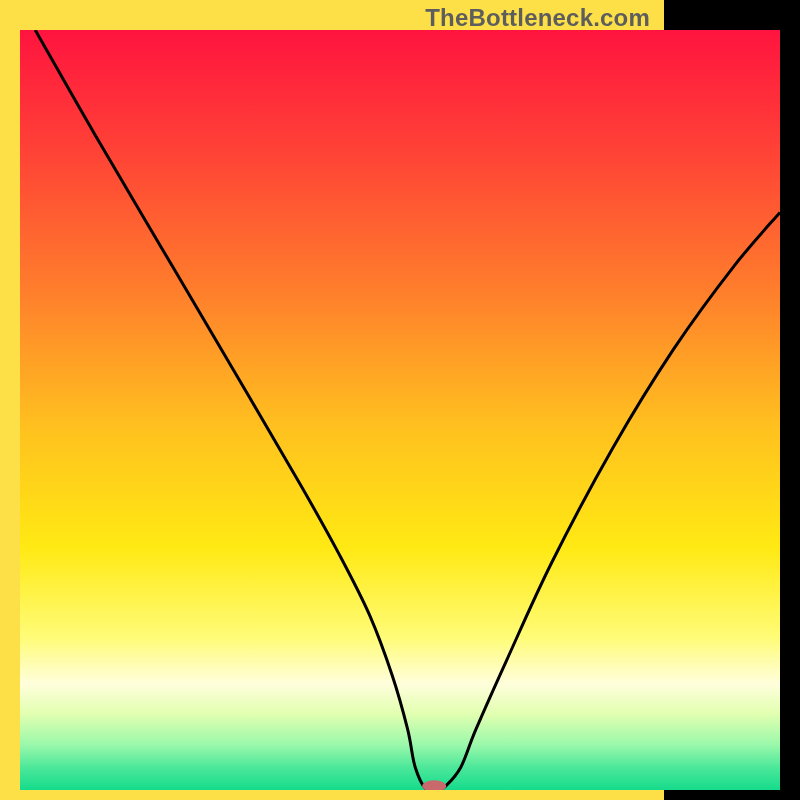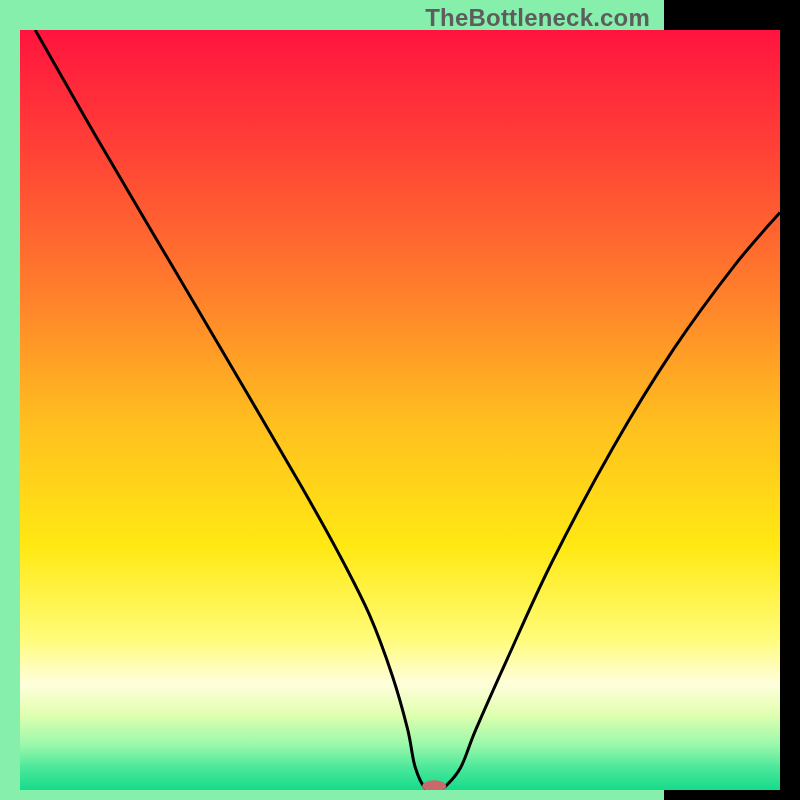--- a/index.html
+++ b/index.html
@@ -7,21 +7,21 @@
     padding: 0;
     width: 800px;
     height: 800px;
     background: #000;
     overflow: hidden;
   }
   .container {
     position: relative;
     width: 664px;
     height: 800px;
-    background: #86efac;
+    background: #fde047;
   }
   .watermark {
     position: absolute;
     top: 4px;
     right: 14px;
     font-family: Arial, Helvetica, sans-serif;
     font-size: 24px;
     font-weight: 600;
     color: #5d5d5d;
     letter-spacing: 0.2px;

